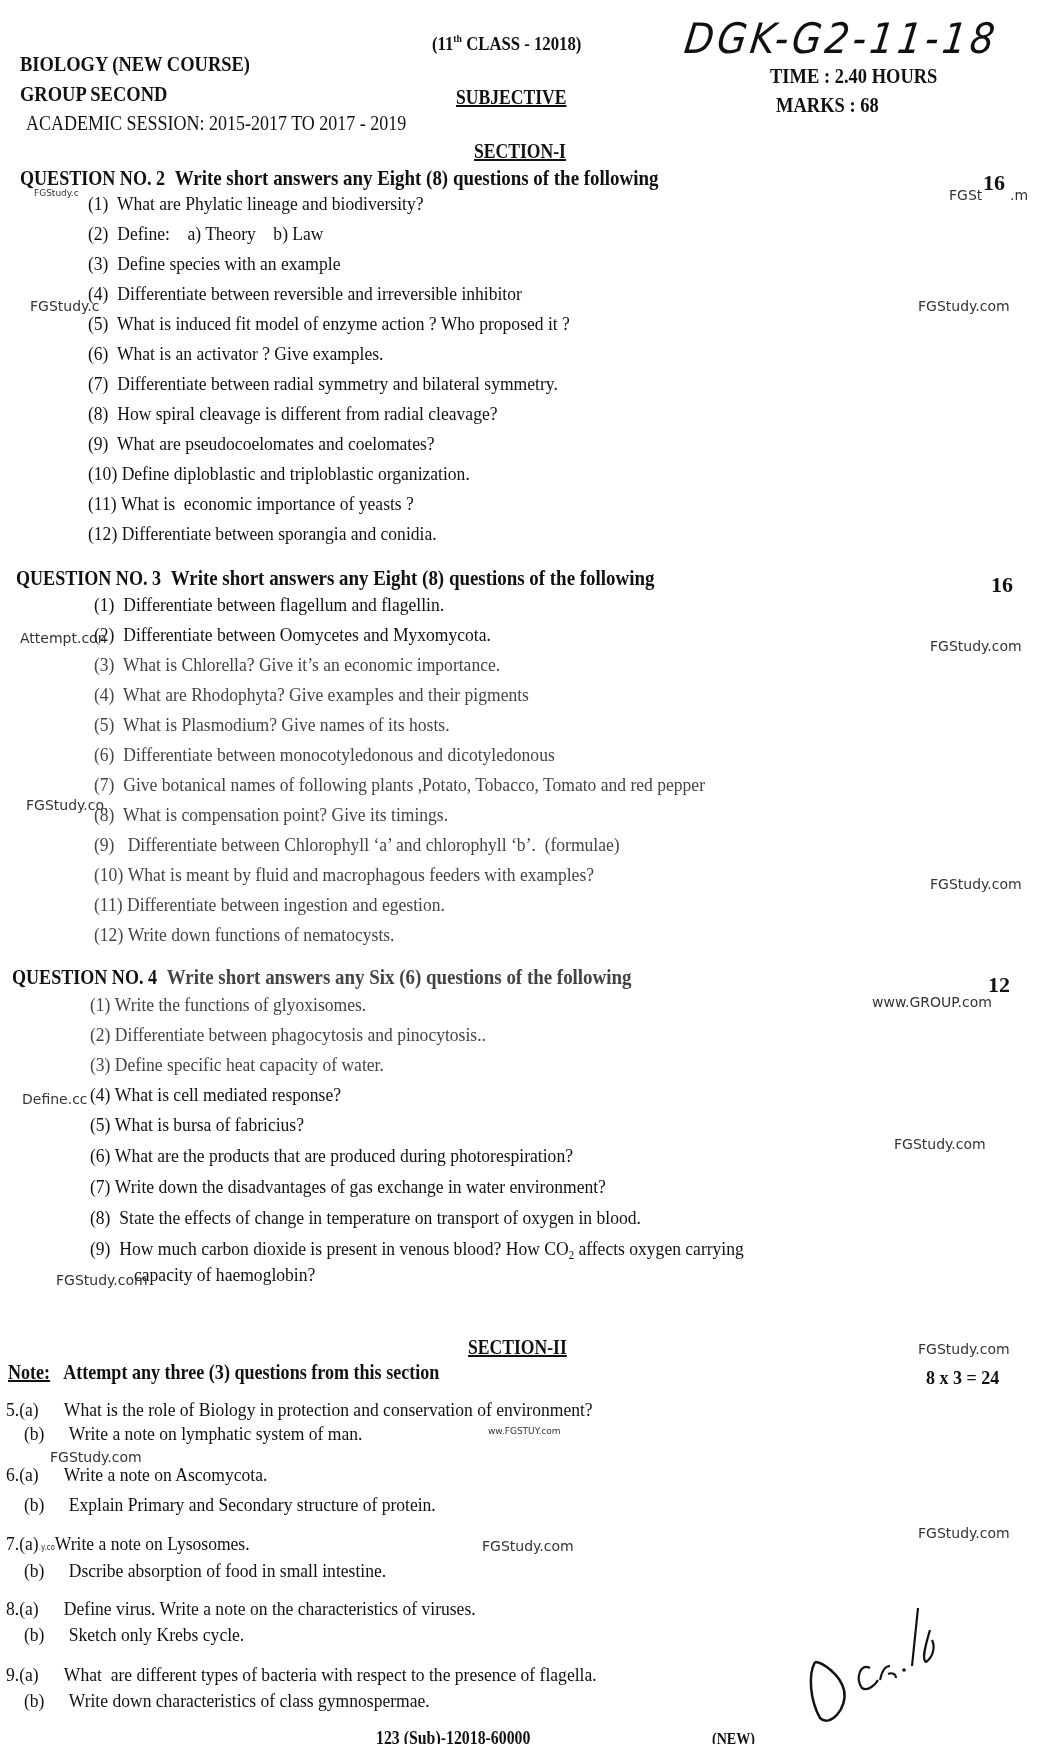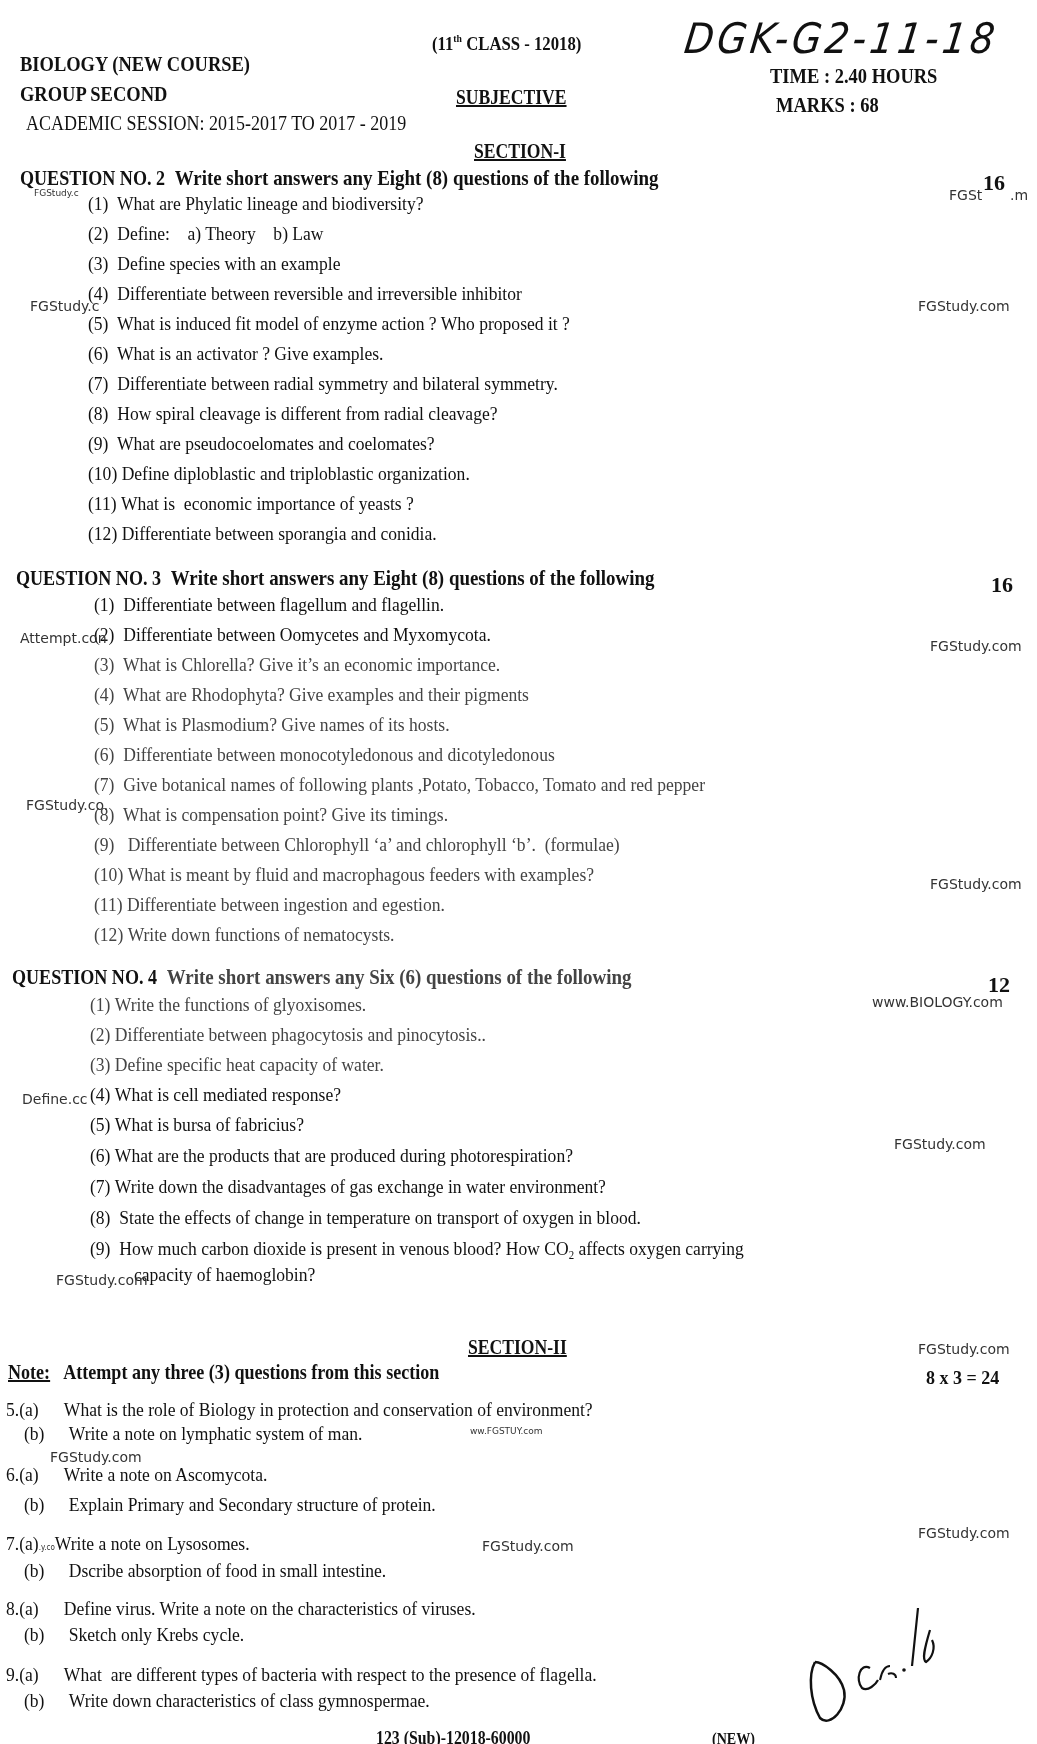--- a/index.html
+++ b/index.html
@@ -132,21 +132,21 @@
 
 <div class="abs wm" style="left:34px;top:188px;font-size:9px;">FGStudy.c</div>
 <div class="abs wm" style="left:949px;top:187px;">FGSt</div>
 <div class="abs wm" style="left:1010px;top:187px;">.m</div>
 <div class="abs wm" style="left:30px;top:298px;">FGStudy.c</div>
 <div class="abs wm" style="left:918px;top:298px;">FGStudy.com</div>
 <div class="abs wm" style="left:20px;top:630px;">Attempt.con</div>
 <div class="abs wm" style="left:930px;top:638px;">FGStudy.com</div>
 <div class="abs wm" style="left:26px;top:797px;">FGStudy.co.</div>
 <div class="abs wm" style="left:930px;top:876px;">FGStudy.com</div>
-<div class="abs wm" style="left:872px;top:994px;">www.BIOLOGY.com</div>
+<div class="abs wm" style="left:872px;top:994px;">www.GROUP.com</div>
 <div class="abs wm" style="left:22px;top:1091px;">Define.cc</div>
 <div class="abs wm" style="left:894px;top:1136px;">FGStudy.com</div>
 <div class="abs wm" style="left:56px;top:1272px;">FGStudy.com</div>
 <div class="abs wm" style="left:918px;top:1341px;">FGStudy.com</div>
-<div class="abs wm" style="left:470px;top:1426px;font-size:9px;text-align:center;">ww.FGSTUY.com</div>
+<div class="abs wm" style="left:488px;top:1426px;font-size:9px;text-align:center;">ww.FGSTUY.com</div>
 <div class="abs wm" style="left:50px;top:1449px;">FGStudy.com</div>
 <div class="abs wm" style="left:918px;top:1525px;">FGStudy.com</div>
 <div class="abs wm" style="left:482px;top:1538px;">FGStudy.com</div>
 
 </body></html>

